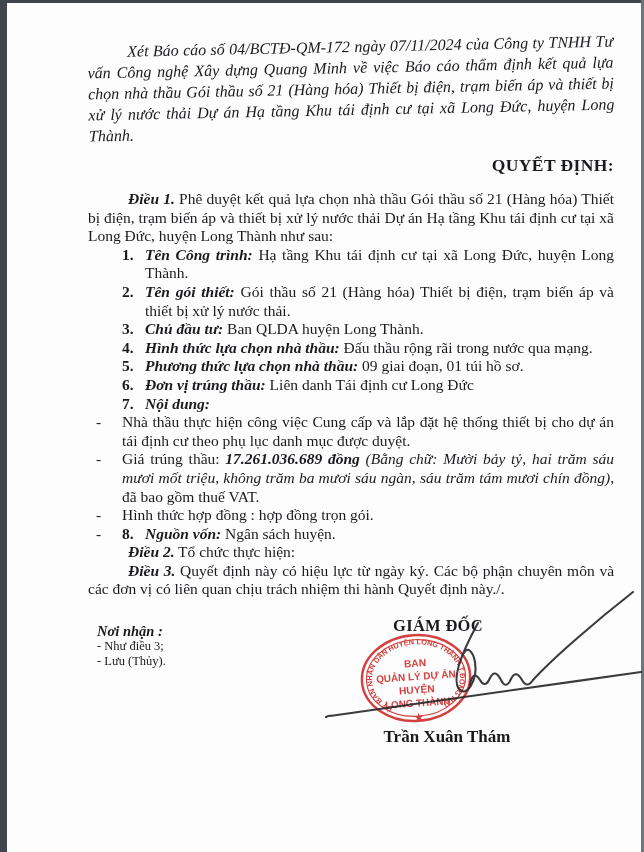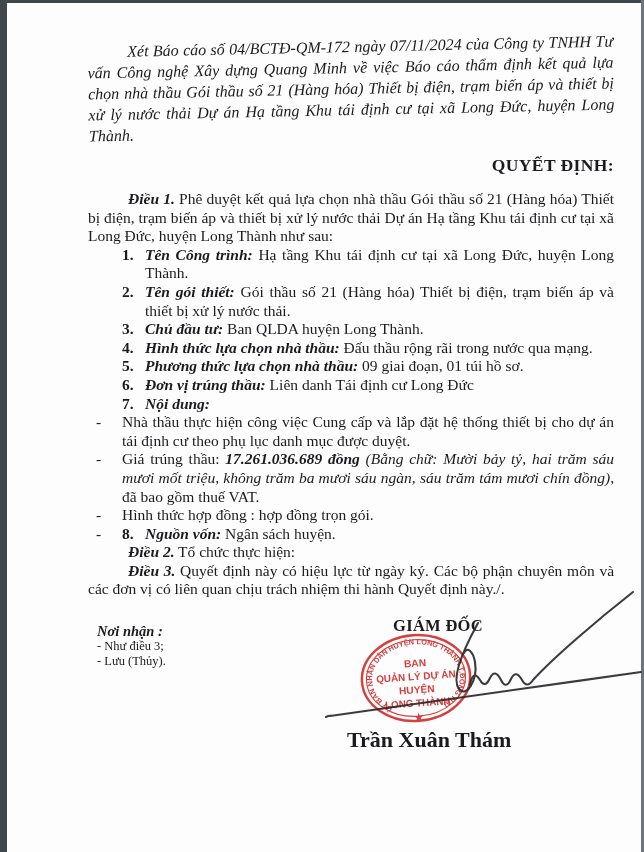--- a/index.html
+++ b/index.html
@@ -42,22 +42,22 @@
   .recipients{position:absolute;left:-25px;top:16px;margin-left:34px;}
   .recipients .rec-label{font-weight:bold;font-style:italic;font-size:14.5px;line-height:16px;}
   .recipients .rec-item{font-size:12.5px;line-height:15px;}
   .director-title{
     position:absolute;left:289px;top:9px;width:122px;text-align:center;
     font-weight:bold;font-size:16.5px;letter-spacing:.3px;
   }
   .stamp{position:absolute;left:268px;top:24px;transform:rotate(-4deg);opacity:.95;}
   .signature-svg{position:absolute;left:232px;top:-22px;}
   .signer-name{
-    position:absolute;left:259px;top:120px;width:200px;
-    font-weight:bold;font-size:22px;
+    position:absolute;left:259px;top:120px;width:200px;text-align:center;
+    font-weight:bold;font-size:17px;
   }
   .stamp text{font-family:"Liberation Sans", sans-serif;font-weight:bold;fill:#d23535;}
 </style>
 </head>
 <body>
 
 <div class="page">
   <div class="edge-left"></div>
   <div class="edge-top"></div>
   <div class="edge-right"></div>

